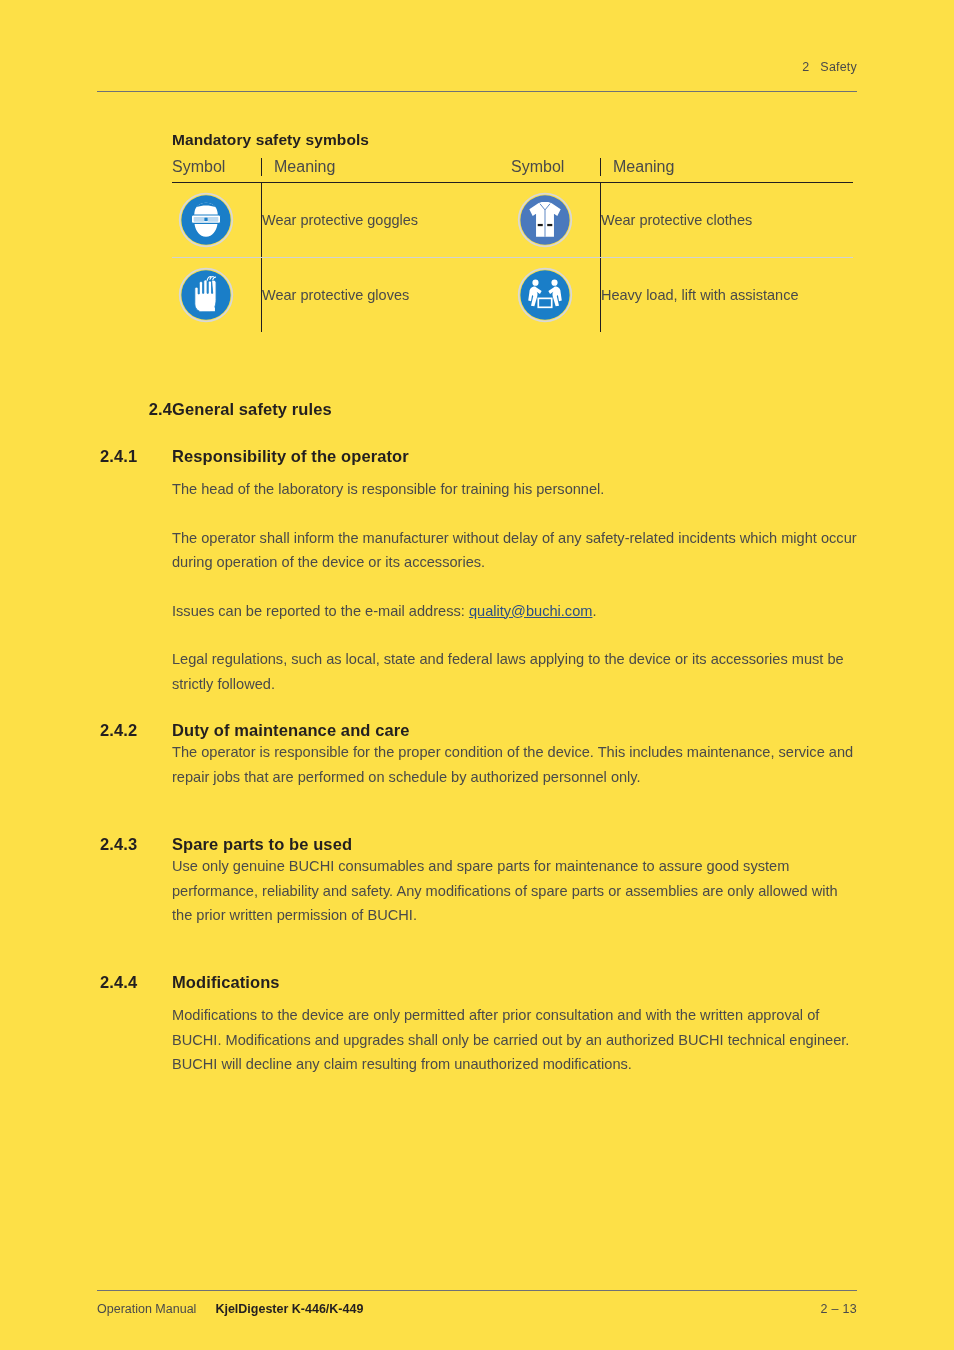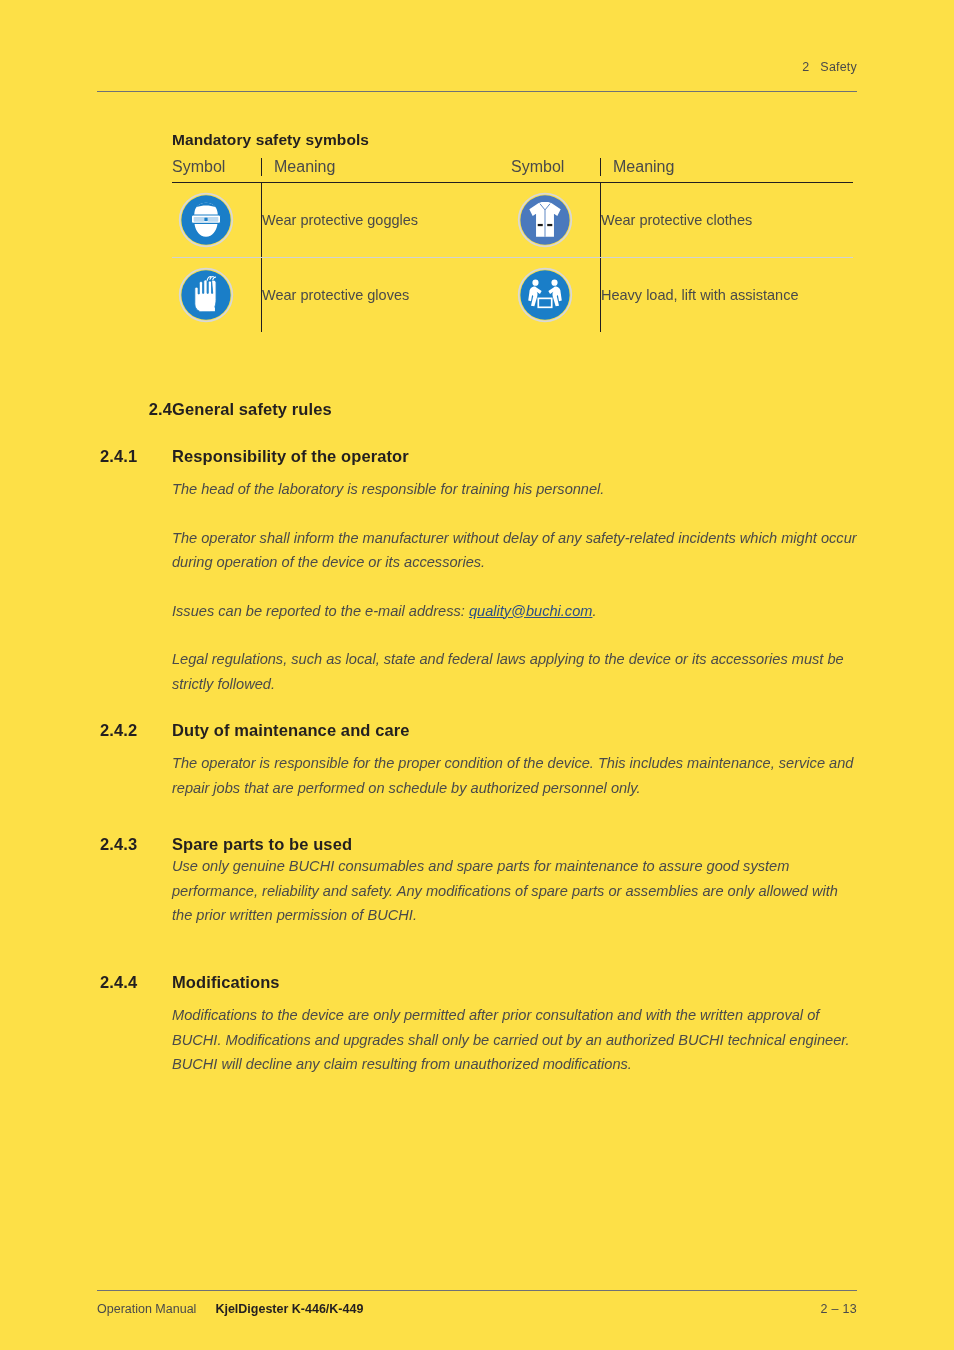--- a/index.html
+++ b/index.html
@@ -122,21 +122,21 @@
   }
   .sec-num { width: 72px; flex: none; }
   .h2 .sec-head { font-size: 16.5px; }
   .h3 .sec-head { font-size: 16.5px; }
   .sec-body {
     margin-left: 72px;
     font-size: 14.6px;
     line-height: 24.5px;
     color: #4a4a4a;
   }
-  .sec-body p { margin: 0 0 24px 0; font-style: italic; }
+  .sec-body p { margin: 0 0 24px 0; }
   .sec-body p:last-child { margin-bottom: 0; }
   .mail-link {
     color: #2c4f86;
     text-decoration: underline;
   }
 
   
   .footer-rule {
     position: absolute;
     left: 97px;
@@ -270,21 +270,21 @@
       </p>
       <p>Legal regulations, such as local, state and federal laws applying to the device or its accessories must be strictly followed.</p>
     </div>
   </div>
 
   <div class="sec h3" style="top:721px;">
     <div class="sec-head">
       <span class="sec-num">2.4.2</span>
       <span>Duty of maintenance and care</span>
     </div>
-    <div class="sec-body" style="margin-top:11px;">
+    <div class="sec-body" style="">
       <p>The operator is responsible for the proper condition of the device. This includes maintenance, service and repair jobs that are performed on schedule by authorized personnel only.</p>
     </div>
   </div>
 
   <div class="sec h3" style="top:835px;">
     <div class="sec-head">
       <span class="sec-num">2.4.3</span>
       <span>Spare parts to be used</span>
     </div>
     <div class="sec-body" style="margin-top:0;">

